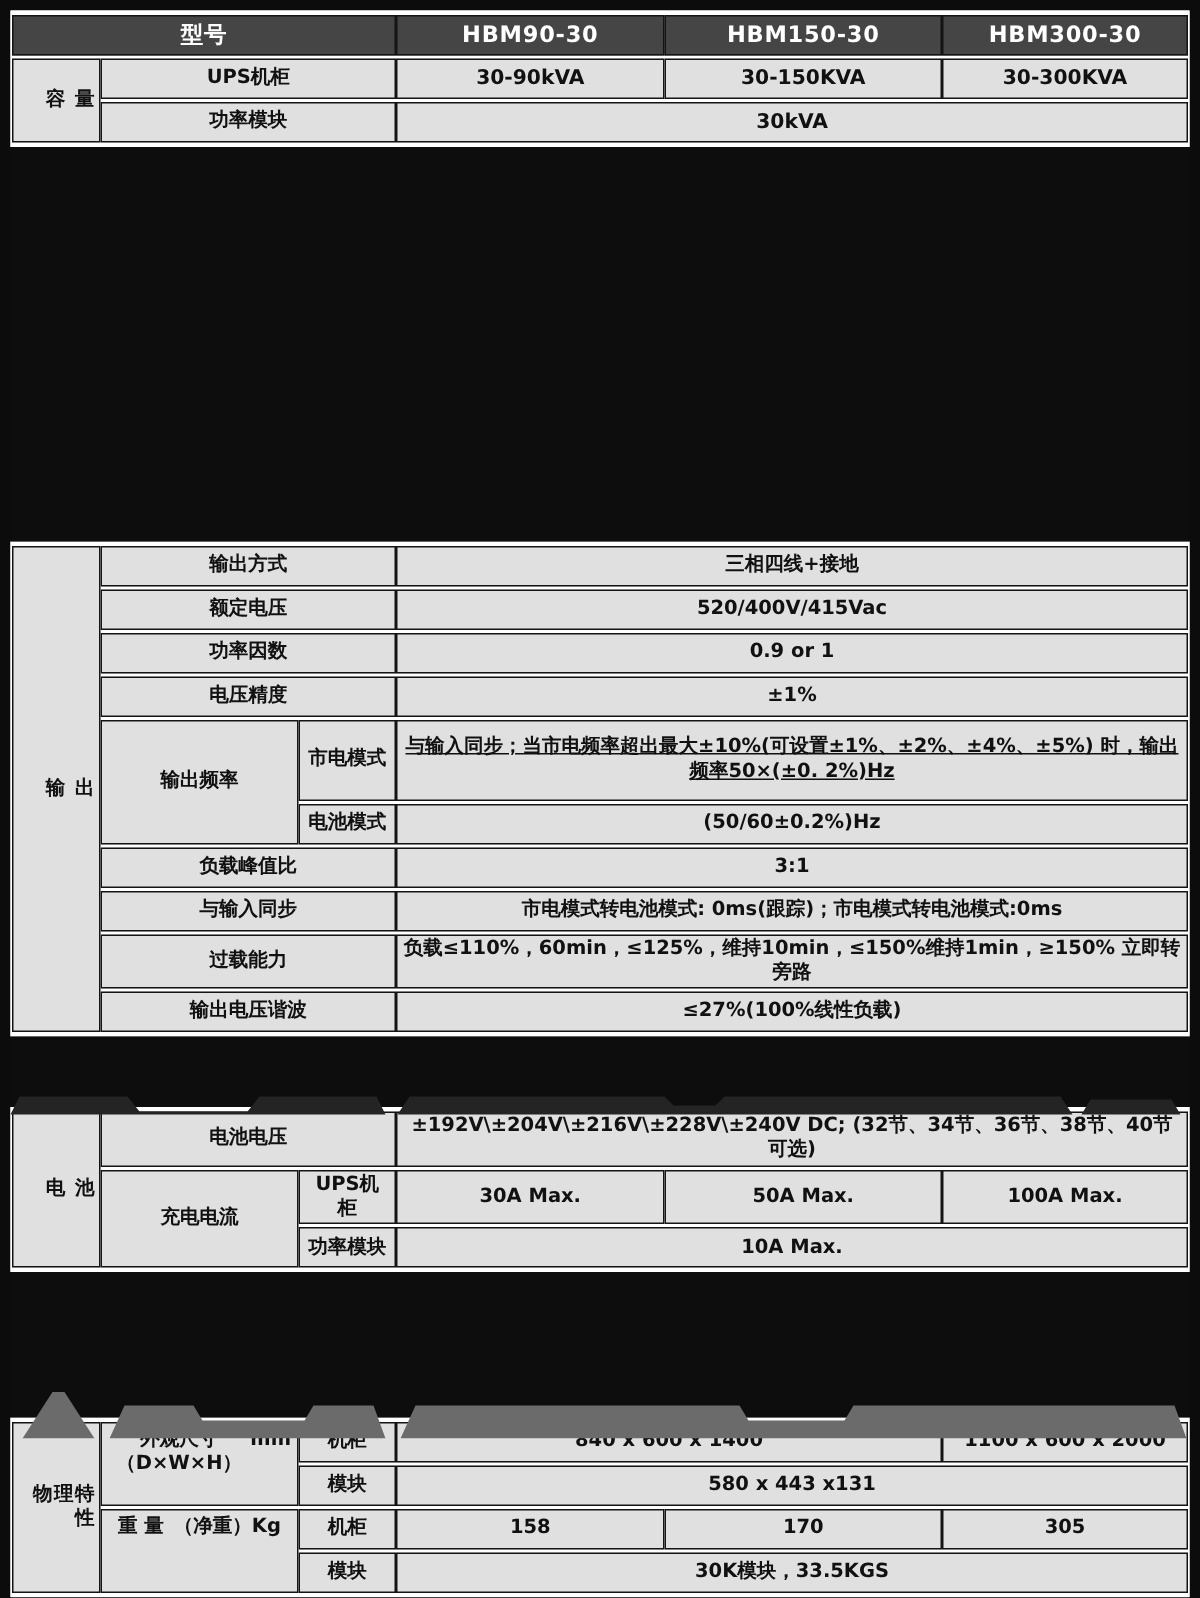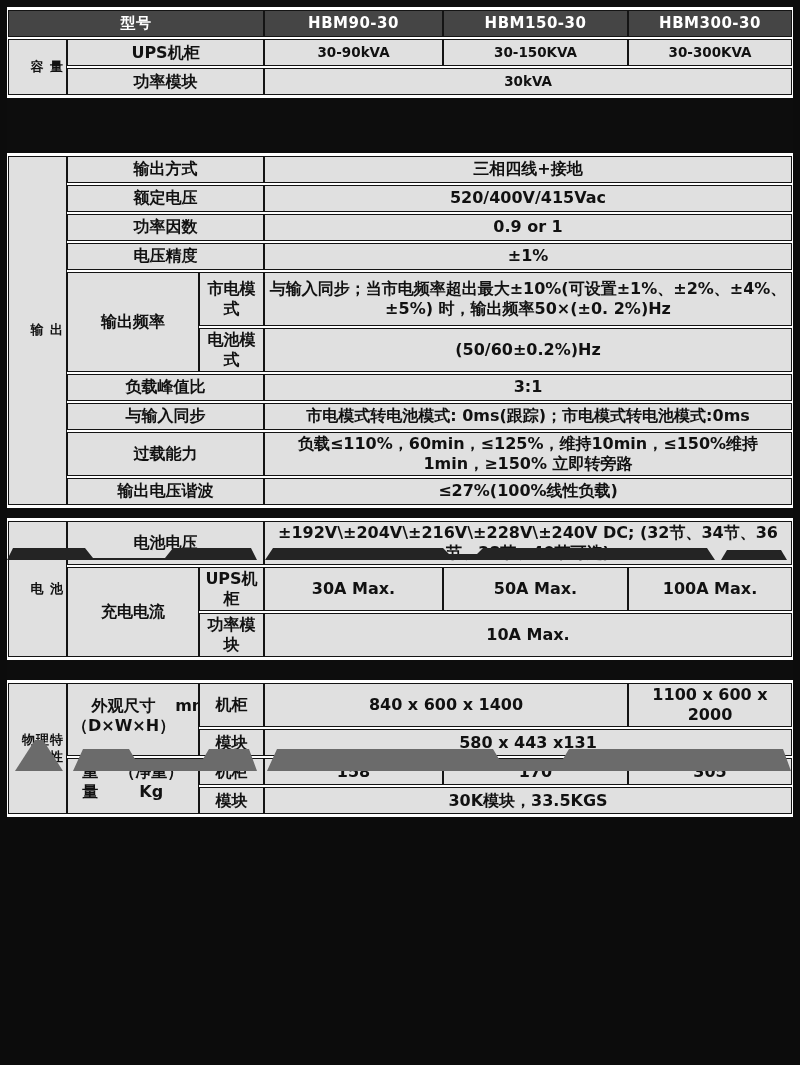--- a/index.html
+++ b/index.html
@@ -3,61 +3,61 @@
 <meta charset="utf-8">
 <style>
   html,body{margin:0;padding:0;}
   body{
     width:800px;height:1065px;
     background:#0c0c0c;
     font-family:"DejaVu Sans","Liberation Sans",sans-serif;
     -webkit-font-smoothing:antialiased;
   }
   .page{
-    width:800px;height:817px;
+    width:800px;height:1065px;
     box-sizing:border-box;
     padding:7px 7px 0 7px;
     display:flex;flex-direction:column;
     background:#0c0c0c;
     overflow:hidden;
   }
   table.spec{
     width:786px;
     table-layout:fixed;
     border-collapse:separate;
     border-spacing:0 2px;
     background:#ffffff;
     border:1px solid #ffffff;
   }
   table.spec td{
     background:#e0e0e0;
     border:1px solid #141414;
     color:#111;
     font-weight:bold;
-    font-size:16px;
+    font-size:13px;
     text-align:center;
     vertical-align:middle;
     height:23px;
     padding:1px 4px;
     line-height:1.25;
     overflow:hidden;
   }
   table.spec td.hd{
     background:#454545;
     color:#ffffff;
     font-size:15px;
     letter-spacing:0.5px;
   }
   table.spec td.seclabel{
     font-size:13px;
     letter-spacing:1px;
     padding:1px 2px;
     text-align:right;
   }
-  table.spec td.tall{height:50px;}
+  table.spec td.tall{height:50px;text-decoration:underline;}
   table.spec td.val{font-size:13.5px;}
   .twoline{display:flex;justify-content:space-evenly;height:48px;}
   .band{position:relative;width:786px;background:#0d0d0d;}
   .band svg{position:absolute;left:0;top:0;display:block;}
   .band1{height:301px;}
   .band2{height:54px;}
   .band3{height:111px;}
   .band4{flex:1 1 auto;}
 </style>
 </head>

